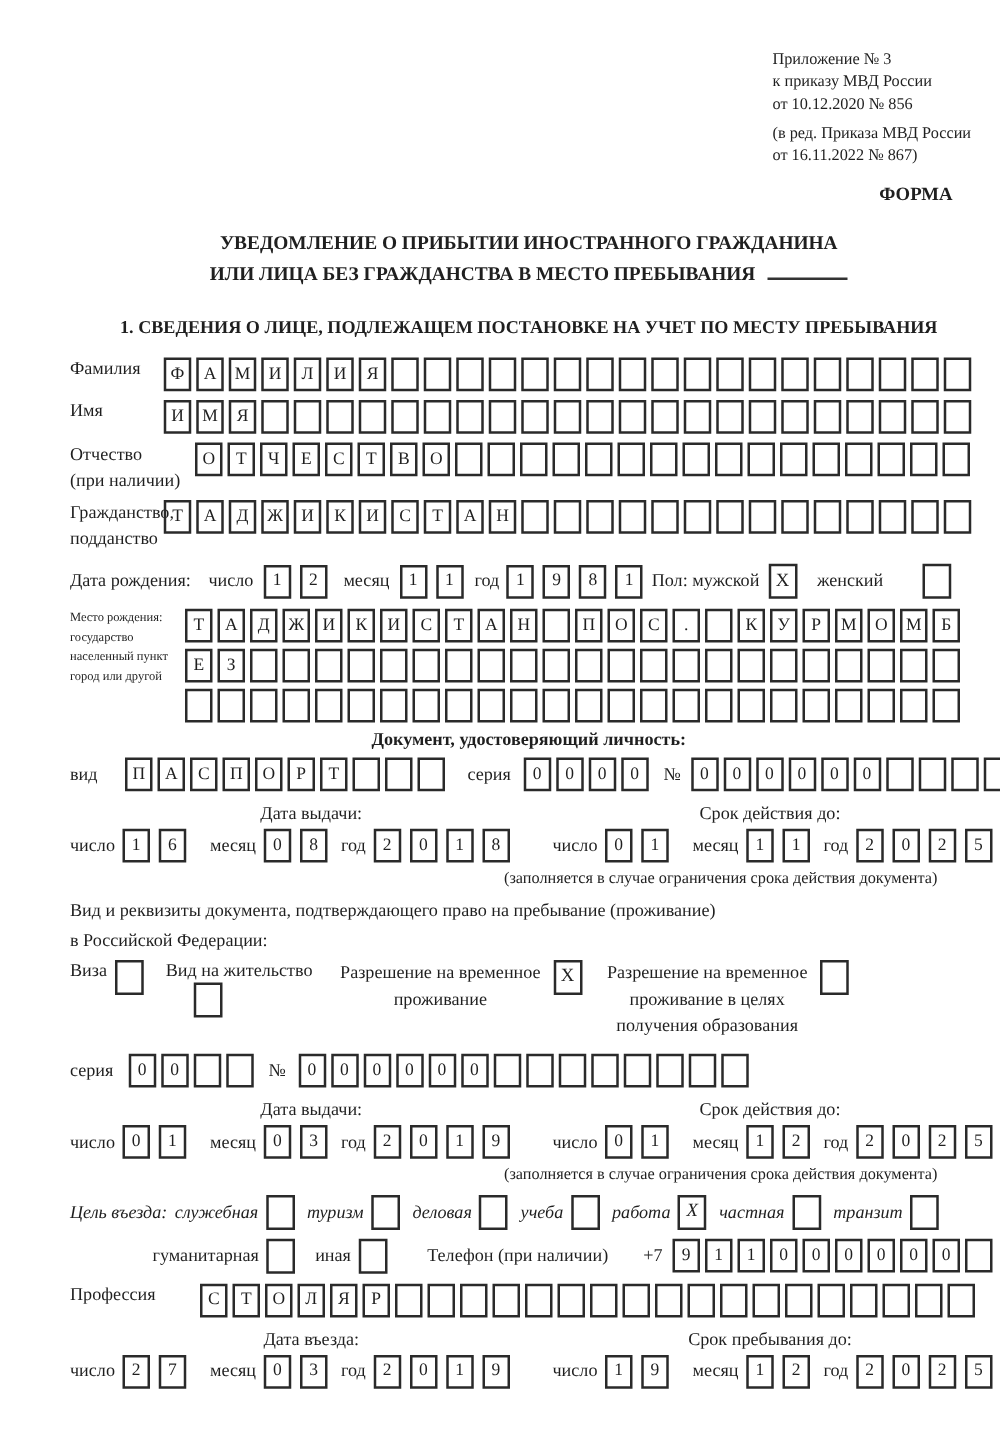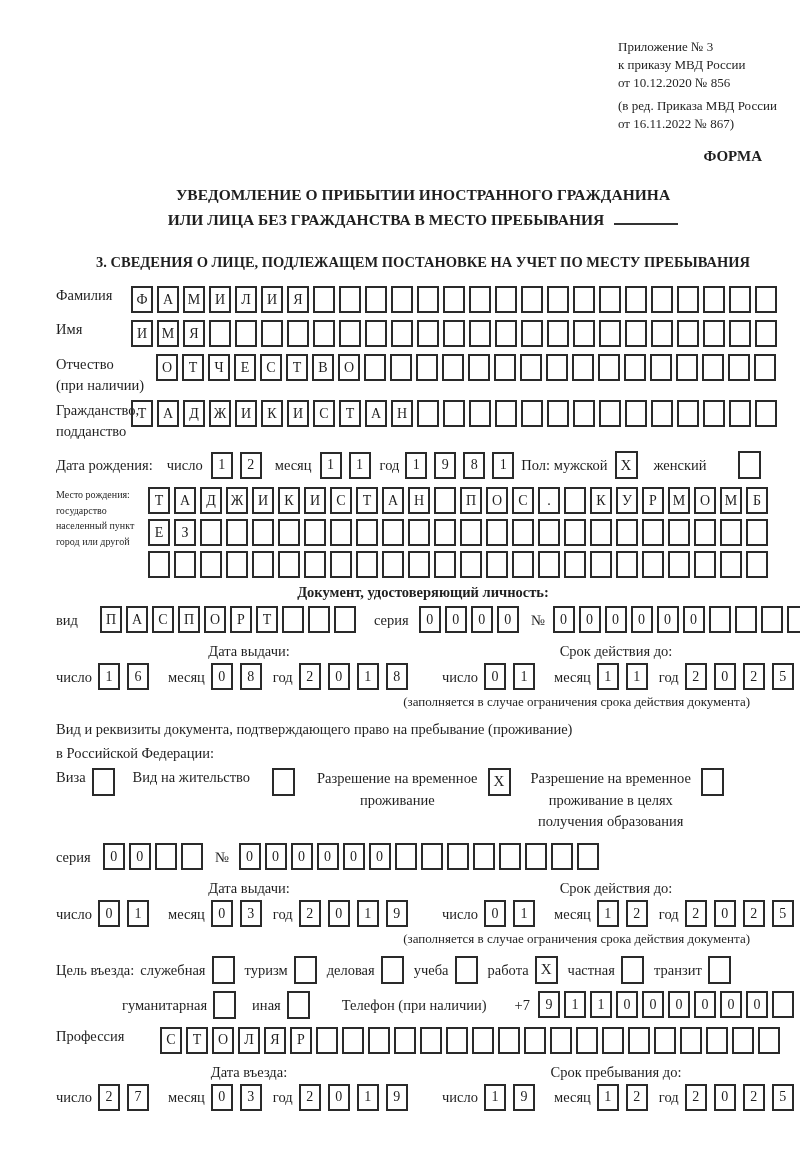--- a/index.html
+++ b/index.html
@@ -68,21 +68,21 @@
 
   <div class="forma">ФОРМА</div>
 
   <div class="title">
     <div>УВЕДОМЛЕНИЕ О ПРИБЫТИИ ИНОСТРАННОГО ГРАЖДАНИНА</div>
     <div>
       <span>ИЛИ ЛИЦА БЕЗ ГРАЖДАНСТВА В МЕСТО ПРЕБЫВАНИЯ</span><span class="uline"></span>
     </div>
   </div>
 
-  <div class="sect">3. СВЕДЕНИЯ О ЛИЦЕ, ПОДЛЕЖАЩЕМ ПОСТАНОВКЕ НА УЧЕТ ПО МЕСТУ ПРЕБЫВАНИЯ</div>
+  <div class="sect">1. СВЕДЕНИЯ О ЛИЦЕ, ПОДЛЕЖАЩЕМ ПОСТАНОВКЕ НА УЧЕТ ПО МЕСТУ ПРЕБЫВАНИЯ</div>
 
   <div class="frow" style="margin-top:15px;">
     <span class="lbl lblcol w75">Фамилия</span>
     <span class="boxes">
         <span class="box">Ф</span>
         <span class="box">А</span>
         <span class="box">М</span>
         <span class="box">И</span>
         <span class="box">Л</span>
         <span class="box">И</span>
@@ -405,21 +405,21 @@
   <div class="note-r">(заполняется в случае ограничения срока действия документа)</div>
 
   <div style="margin-top:9px;">Вид и реквизиты документа, подтверждающего право на пребывание (проживание)</div>
   <div style="margin-top:6px;">в Российской Федерации:</div>
 
   <div class="frow" style="margin-top:6px;">
     <span class="opt">
       <span class="lbl">Виза</span>
       <span class="cb" style="margin-left:6px;"></span>
     </span>
-    <span class="opt" style="margin-left:18px;">
+    <span class="opt" style="margin-left:18px;flex-direction:column;">
       <span class="lbl">Вид на жительство</span>
       <span class="cb" style="margin-left:22px;"></span>
     </span>
     <span class="opt" style="margin-left:22px;">
       <span class="optlines">
         <div>Разрешение на временное</div>
         <div>проживание</div>
       </span>
       <span class="cb">X</span>
     </span>
@@ -499,21 +499,21 @@
       <span class="boxes">
           <span class="box">2</span>
           <span class="box">0</span>
           <span class="box">2</span>
           <span class="box">5</span>
         </span>
     </span>
   </div>
   <div class="note-r">(заполняется в случае ограничения срока действия документа)</div>
 
-  <div class="frow" style="margin-top:8px;align-items:center;">
+  <div class="frow" style="margin-top:8px;align-items:center;font-style:italic;">
     <span class="lbl">Цель въезда:</span>
     <span class="goal" style="margin-left:6px;">
       <span class="lbl">служебная</span>
       <span class="cb"></span>
     </span>
     <span class="goal">
       <span class="lbl">туризм</span>
       <span class="cb"></span>
     </span>
     <span class="goal">

